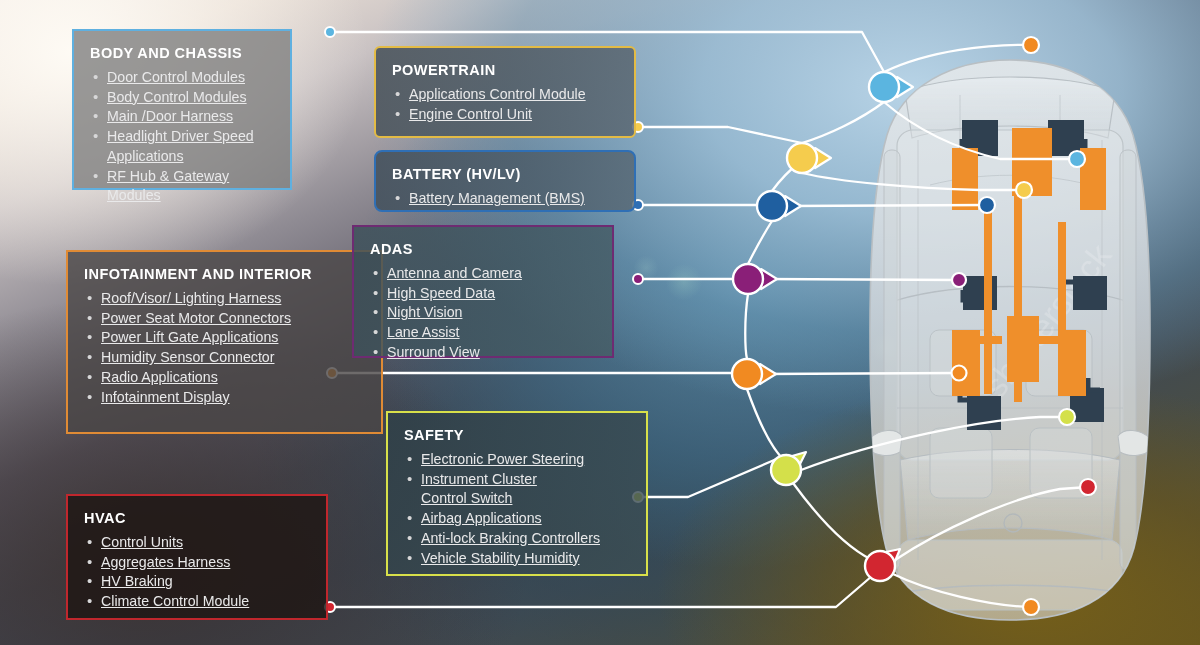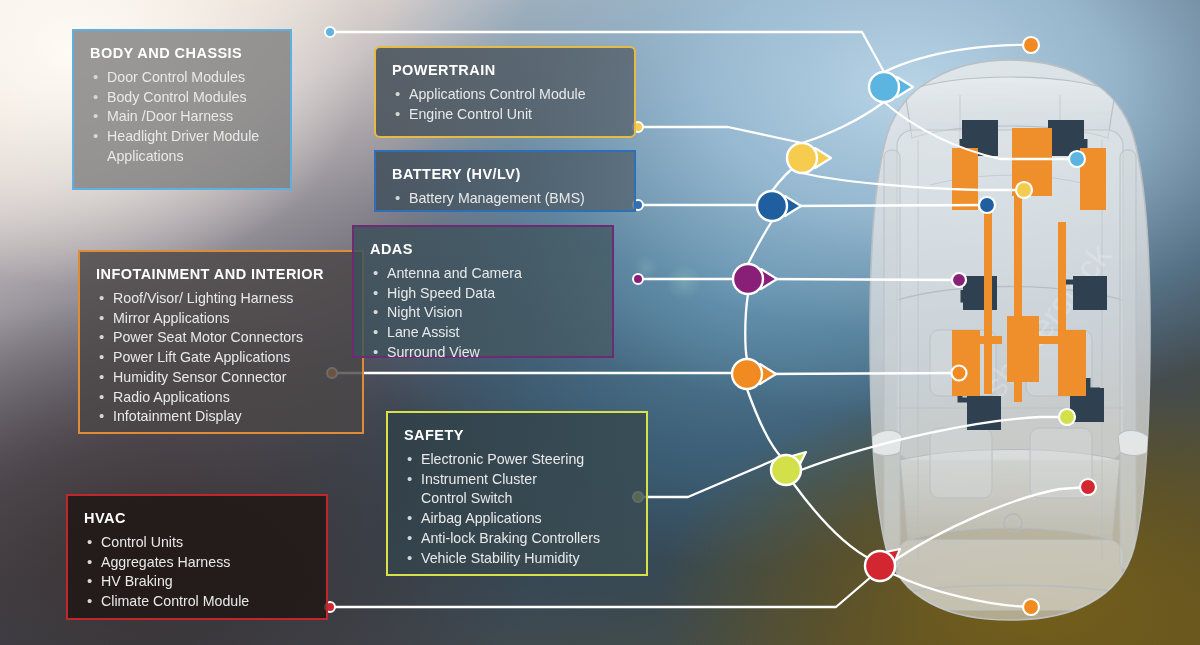--- a/index.html
+++ b/index.html
@@ -33,33 +33,33 @@
       radial-gradient(circle 18px at 646px 268px, rgba(200,240,220,.15) 0%, rgba(200,240,220,0) 70%);
   }
 
   svg.layer{position:absolute;inset:0;width:1200px;height:645px;overflow:visible;}
 
   
   .card{position:absolute;box-sizing:border-box;border-width:2px;border-style:solid;
         padding:14px 16px 13px 16px;color:#fff;}
   .card h3{margin:0 0 7px 0;font-size:14.5px;font-weight:bold;letter-spacing:.45px;color:#ffffff;}
   .card ul{margin:0;padding:0;list-style:none;}
-  .card li{position:relative;padding-left:17px;font-size:14.2px;line-height:19.2px;color:#e9e9ea;margin-bottom:.5px;}
+  .card li{position:relative;padding-left:17px;font-size:14.2px;line-height:19.2px;color:#e9e9ea;margin-bottom:.5px;text-decoration:underline;}
   .card li::before{content:"\2022";position:absolute;left:3px;top:-1px;color:#d7d7d8;font-size:15px;}
 
   #card-body{left:72px;top:29px;width:220px;height:161px;
     border-color:#5fb0e0;background:rgba(128,128,128,.80);}
-  #card-info{left:78px;top:250px;width:286px;height:184px;
+  #card-info{left:66px;top:250px;width:317px;height:184px;
     border-color:#e08b35;background:rgba(74,70,70,.80);}
   #card-hvac{left:66px;top:494px;width:262px;height:126px;
     border-color:#c0272d;background:rgba(30,22,20,.82);}
   #card-power{left:374px;top:46px;width:262px;height:92px;
     border-color:#e3bb45;background:linear-gradient(110deg,rgba(70,80,88,.86),rgba(88,100,110,.80));border-radius:6px;}
   #card-batt{left:374px;top:150px;width:262px;height:62px;
-    border-color:#2f6fb5;background:linear-gradient(110deg,rgba(64,78,90,.86),rgba(86,102,114,.80));}
+    border-color:#2f6fb5;background:linear-gradient(110deg,rgba(64,78,90,.86),rgba(86,102,114,.80));border-radius:8px;}
   #card-adas{left:352px;top:225px;width:262px;height:133px;
     border-color:#6e2b72;background:linear-gradient(120deg,rgba(58,78,88,.82),rgba(70,92,100,.78));}
   #card-safety{left:374px;top:411px;width:262px;height:165px;
     border-color:#d8e04a;background:linear-gradient(130deg,rgba(48,64,72,.86),rgba(60,78,84,.80));margin-left:12px;}
   #card-safety li.sub{padding-left:17px;}
   .nobullet::before{content:"" !important;}
 </style>
 </head>
 <body>
 
@@ -248,30 +248,30 @@
       <circle cx="1031" cy="607" r="8" fill="#f18a21" stroke="#ffffff" stroke-width="2.2"></circle>
     </g>
   </svg>
 
   <div class="card" id="card-body">
     <h3>BODY AND CHASSIS</h3>
     <ul>
       <li>Door Control Modules</li>
       <li>Body Control Modules</li>
       <li>Main /Door Harness</li>
-      <li>Headlight Driver Module</li>
+      <li>Headlight Driver Speed</li>
       <li class="nobullet">Applications</li>
+      <li>RF Hub &amp; Gateway Modules</li>
     </ul>
   </div>
 
   <div class="card" id="card-info">
     <h3>INFOTAINMENT AND INTERIOR</h3>
     <ul>
       <li>Roof/Visor/ Lighting Harness</li>
-      <li>Mirror Applications</li>
       <li>Power Seat Motor Connectors</li>
       <li>Power Lift Gate Applications</li>
       <li>Humidity Sensor Connector</li>
       <li>Radio Applications</li>
       <li>Infotainment Display</li>
     </ul>
   </div>
 
   <div class="card" id="card-hvac">
     <h3>HVAC</h3>

